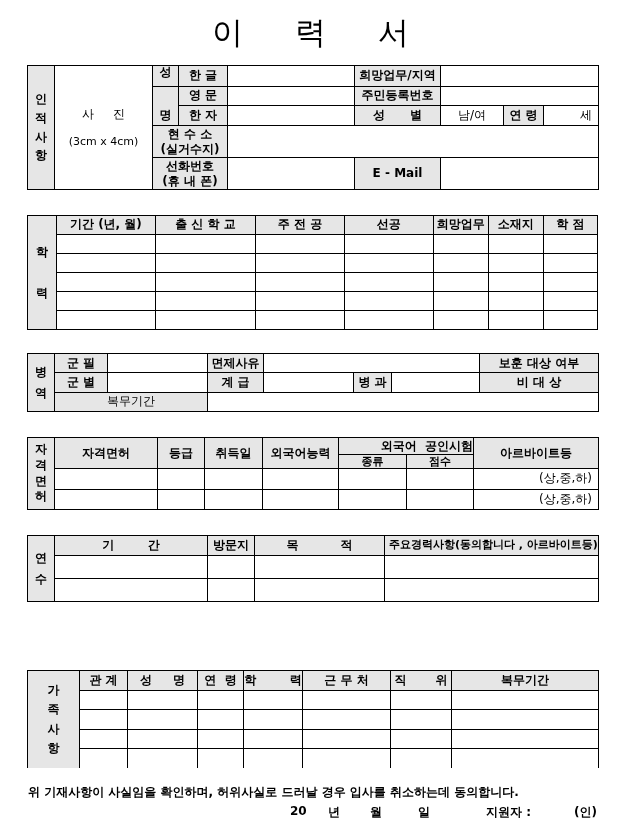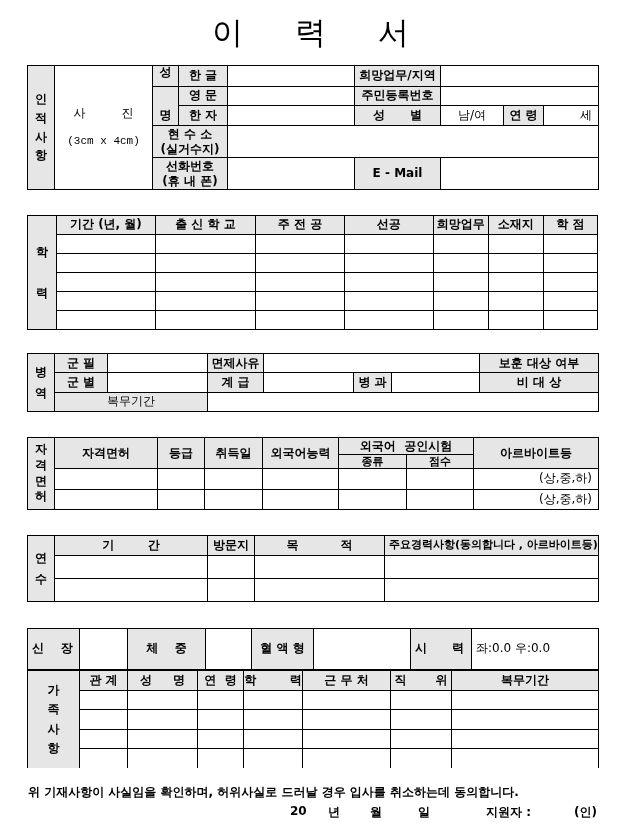--- a/index.html
+++ b/index.html
@@ -37,21 +37,21 @@
       <col style="width:86px">
       <col style="width:63px">
       <col style="width:40px">
       <col style="width:55px">
   </colgroup>
   <tbody>
       <tr style="height:21px">
     <td rowspan="5" class="vert">
       <span>인</span><br><span>적</span><br><span>사</span><br><span>항</span>
     </td>
-    <td rowspan="5" style="line-height:2.2;font-family:Liberation Mono, monospace;">
+    <td rowspan="5" style="line-height:2.2;">
       <span style="white-space:pre;">사     진</span><br>
       <span class="small">(3cm x 4cm)</span>
     </td>
     <td class="g" style="vertical-align:top;">성</td>
     <td class="g">한 글</td>
     <td></td>
     <td class="g">희망업무/지역</td>
     <td colspan="3"></td>
   </tr>
   <tr style="height:19px">
@@ -209,21 +209,21 @@
   </colgroup>
   <tbody>
       <tr style="height:17px">
     <td rowspan="4" class="vert" style="line-height:1.3;">
       <span>자</span><br><span>격</span><br><span>면</span><br><span>허</span>
     </td>
     <td rowspan="2" class="g">자격면허</td>
     <td rowspan="2" class="g">등급</td>
     <td rowspan="2" class="g">취득일</td>
     <td rowspan="2" class="g">외국어능력</td>
-    <td colspan="2" class="g" style="white-space:pre;">외국어  공인시험</td>
+    <td colspan="2" class="g" style="white-space:pre;text-align:right;">외국어  공인시험</td>
     <td rowspan="2" class="g">아르바이트등</td>
   </tr>
   <tr style="height:14px">
     <td class="g small">종류</td>
     <td class="g small">점수</td>
   </tr>
   <tr style="height:20px">
     <td></td>
     <td></td>
     <td></td>
@@ -282,30 +282,20 @@
     <col style="width:52px">
       <col style="width:48px">
       <col style="width:78px">
       <col style="width:46px">
     <col style="width:62px">
       <col style="width:97px">
       <col style="width:61px">
       <col style="width:127px">
   </colgroup>
   <tbody>
-      <tr style="height:21px">
-    <td class="g left" style="white-space:pre;">신    장</td>
-    <td></td>
-    <td class="g" style="white-space:pre;">체    중</td>
-    <td></td>
-    <td class="g">혈 액 형</td>
-    <td></td>
-    <td class="g left" style="white-space:pre;">시      력</td>
-    <td class="left plain">좌:0.0 우:0.0</td>
-  </tr>
 </tbody>
   </table>
 
 <table style="left:27px; top:670px; width:571px; height:98px; border-bottom:none;">
   <colgroup>
     <col style="width:52px">
       <col style="width:48px">
       <col style="width:70px">
       <col style="width:46px">
     <col style="width:59px">

